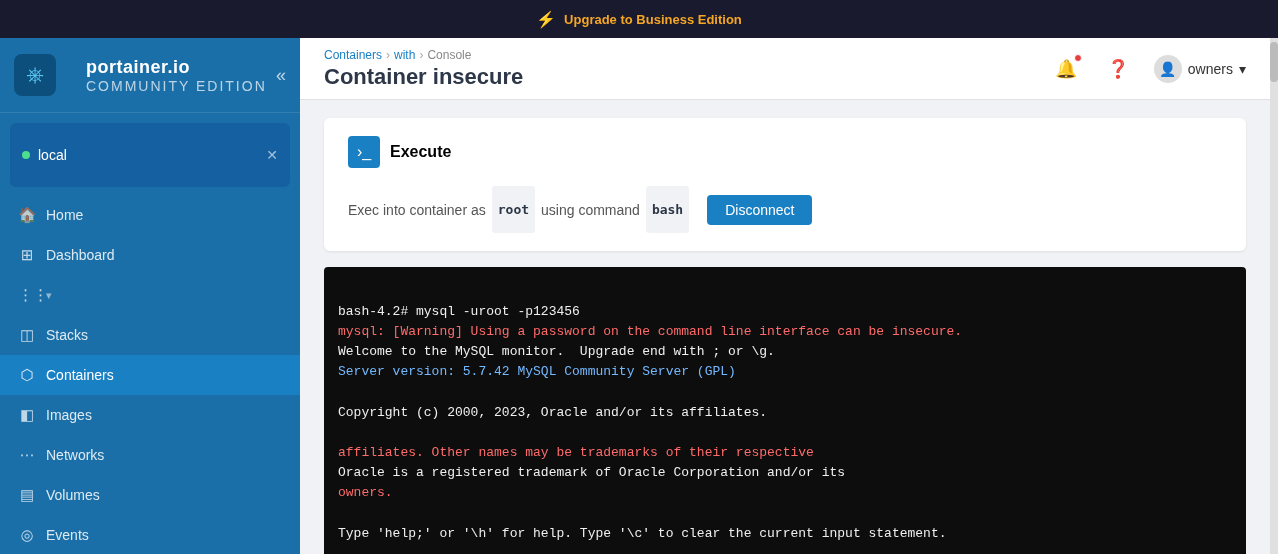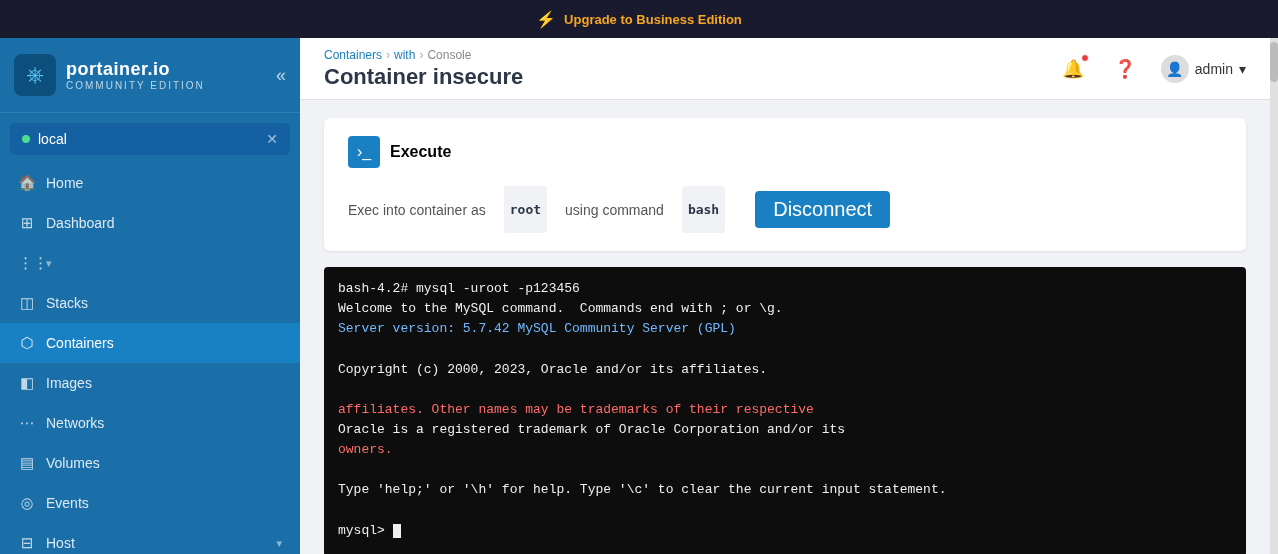--- a/index.html
+++ b/index.html
@@ -44,32 +44,32 @@
     }
     .sidebar-logo-left { display: flex; align-items: center; gap: 10px; }
     .portainer-icon {
       width: 42px; height: 42px;
       background: #0d4f7c;
       border-radius: 8px;
       display: flex; align-items: center; justify-content: center;
       color: #5bc8f5;
       font-size: 22px;
     }
-    .portainer-text { color: white; }
+    .portainer-text { color: white; margin-left: 20px; }
     .portainer-text .brand { font-size: 18px; font-weight: 700; letter-spacing: 0.5px; }
-    .portainer-text .edition { font-size: 10px; letter-spacing: 2px; color: rgba(255,255,255,0.7); text-transform: uppercase; }
+    .portainer-text .edition { font-size: 14px; letter-spacing: 2px; color: rgba(255,255,255,0.7); text-transform: uppercase; }
     .collapse-btn { color: rgba(255,255,255,0.7); font-size: 18px; cursor: pointer; }
 
     
     .endpoint-item {
       display: flex; align-items: center; justify-content: space-between;
       margin: 10px 10px 4px;
       background: #1560a0;
       border-radius: 6px;
-      padding: 8px 12px;
+      padding: 24px 12px;
       color: white;
       cursor: pointer;
     }
     .endpoint-left { display: flex; align-items: center; gap: 8px; font-size: 14px; font-weight: 500; }
     .endpoint-dot { width: 8px; height: 8px; background: #4cde8c; border-radius: 50%; }
     .endpoint-close { color: rgba(255,255,255,0.6); font-size: 14px; cursor: pointer; }
 
     
     .nav-item {
       display: flex; align-items: center; gap: 10px;
@@ -145,50 +145,50 @@
     }
     .execute-header { display: flex; align-items: center; gap: 10px; margin-bottom: 18px; }
     .terminal-icon-box {
       width: 32px; height: 32px;
       background: #1a80c4;
       border-radius: 4px;
       display: flex; align-items: center; justify-content: center;
       color: white; font-size: 16px;
     }
     .execute-title { font-size: 16px; font-weight: 600; color: #000000; }
-    .exec-info { display: flex; align-items: center; gap: 18px; font-size: 14px; color: #555; }
+    .exec-info { display: flex; align-items: center; gap: 6px; font-size: 14px; color: #555; }
     .exec-code {
       background: #f0f2f5; border-radius: 3px;
       padding: 16px 6px; font-family: monospace; font-size: 13px;
       color: #2d3748; font-weight: 600;
     }
     .disconnect-btn {
       background: #1a80c4; color: white;
       border: none; border-radius: 4px;
-      padding: 7px 18px; font-size: 20px; font-weight: 500;
+      padding: 7px 18px; font-size: 14px; font-weight: 500;
       cursor: pointer; margin-left: 12px;
     }
 
     
     .terminal-container {
       background: #0d0d0d;
       border-radius: 4px;
       padding: 12px 14px;
       font-family: 'Courier New', Courier, monospace;
       font-size: 13px;
       line-height: 1.55;
       color: #f0f0f0;
       min-height: 290px;
       overflow: auto;
       position: relative;
     }
     .term-line { white-space: pre-wrap; word-break: break-all; }
     .term-warning { color: #ff6b6b; }
     .term-version { color: #74b9ff; }
-    .term-prompt { color: #f0f0f0; }
+    .term-prompt { color: #f0f0f0; margin-top: 23px; }
     .term-cursor {
       display: inline-block;
       width: 8px; height: 14px;
       background: #f0f0f0;
       vertical-align: text-bottom;
       animation: blink 1s step-end infinite;
     }
     @keyframes blink { 0%,100%{opacity:1} 50%{opacity:0} }
 
     
@@ -299,21 +299,21 @@
         <div class="page-title">Container insecure</div>
       </div>
       <div class="header-right">
         <div class="header-icon-btn">
           🔔
           <div class="notif-badge"></div>
         </div>
         <div class="header-icon-btn">❓</div>
         <div class="user-area">
           <div class="user-avatar">👤</div>
-          <span>admin</span>
+          <span>owners</span>
           <span>▾</span>
         </div>
       </div>
     </div>
 
     <div class="page-body">
 
       <div class="execute-card">
         <div class="execute-header">
           <div class="terminal-icon-box">
@@ -325,21 +325,22 @@
           <span>Exec into container as</span>
           <span class="exec-code">root</span>
           <span>using command</span>
           <span class="exec-code">bash</span>
           <button class="disconnect-btn">Disconnect</button>
         </div>
       </div>
 
       <div class="terminal-container">
         <div class="term-line term-prompt">bash-4.2# mysql -uroot -p123456</div>
-        <div class="term-line">Welcome to the MySQL command.  Commands end with ; or \g.</div>
+        <div class="term-line term-warning">mysql: [Warning] Using a password on the command line interface can be insecure.</div>
+        <div class="term-line">Welcome to the MySQL monitor.  Upgrade end with ; or \g.</div>
         <div class="term-line term-version">Server version: 5.7.42 MySQL Community Server (GPL)</div>
         <div class="term-line">&nbsp;</div>
         <div class="term-line">Copyright (c) 2000, 2023, Oracle and/or its affiliates.</div>
         <div class="term-line">&nbsp;</div>
         <div class="term-line term-warning">affiliates. Other names may be trademarks of their respective</div>
         <div class="term-line">Oracle is a registered trademark of Oracle Corporation and/or its</div>
         <div class="term-line term-warning">owners.</div>
         <div class="term-line">&nbsp;</div>
         <div class="term-line">Type 'help;' or '\h' for help. Type '\c' to clear the current input statement.</div>
         <div class="term-line">&nbsp;</div>

